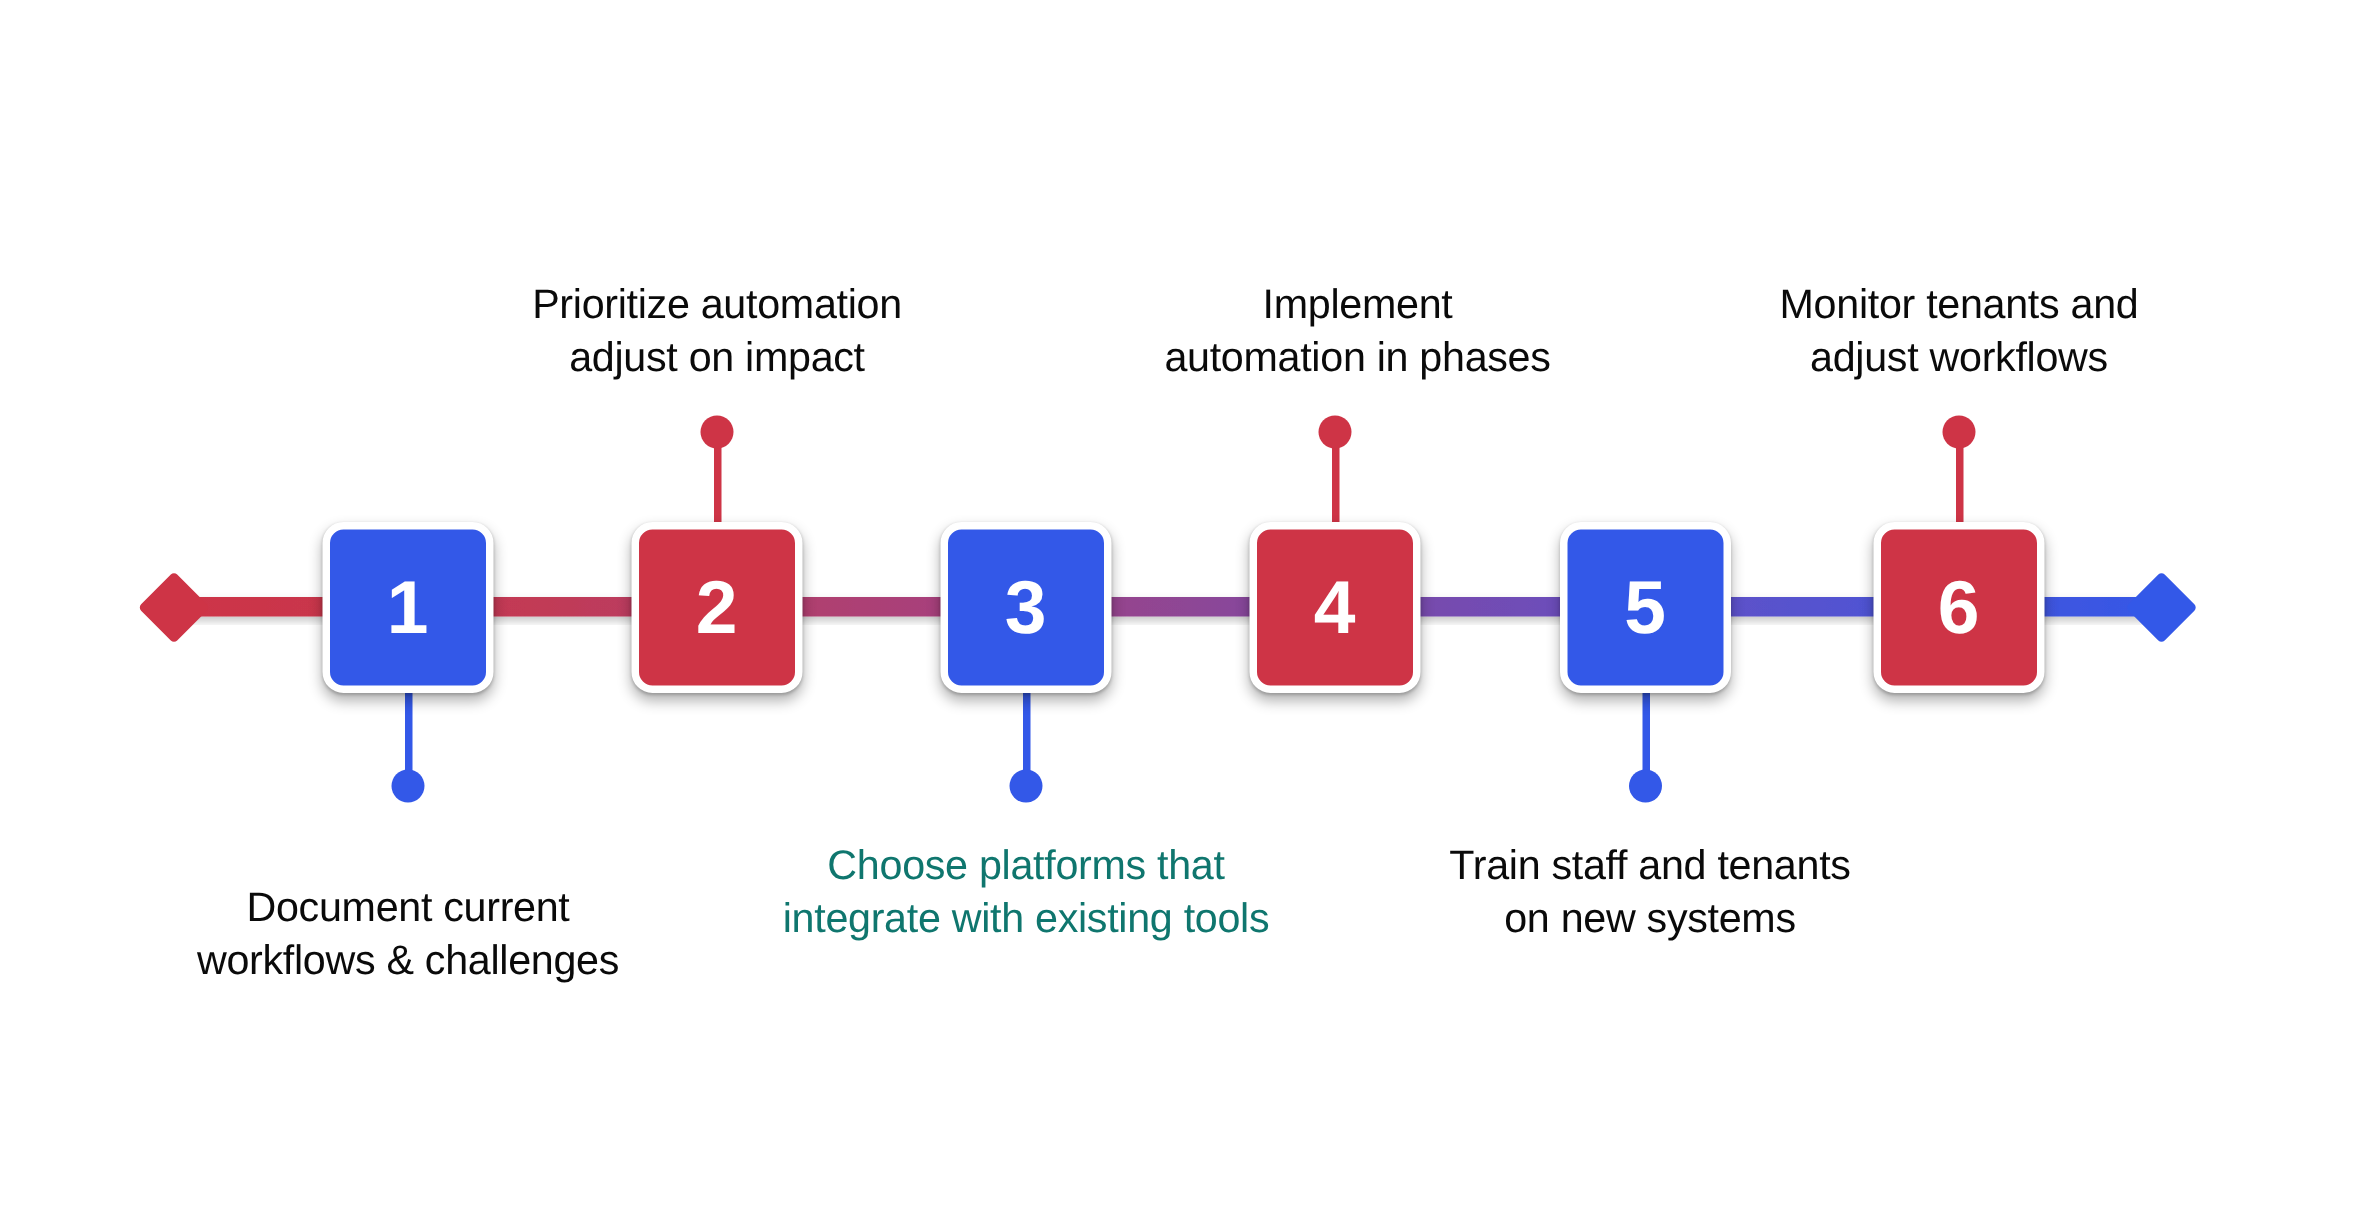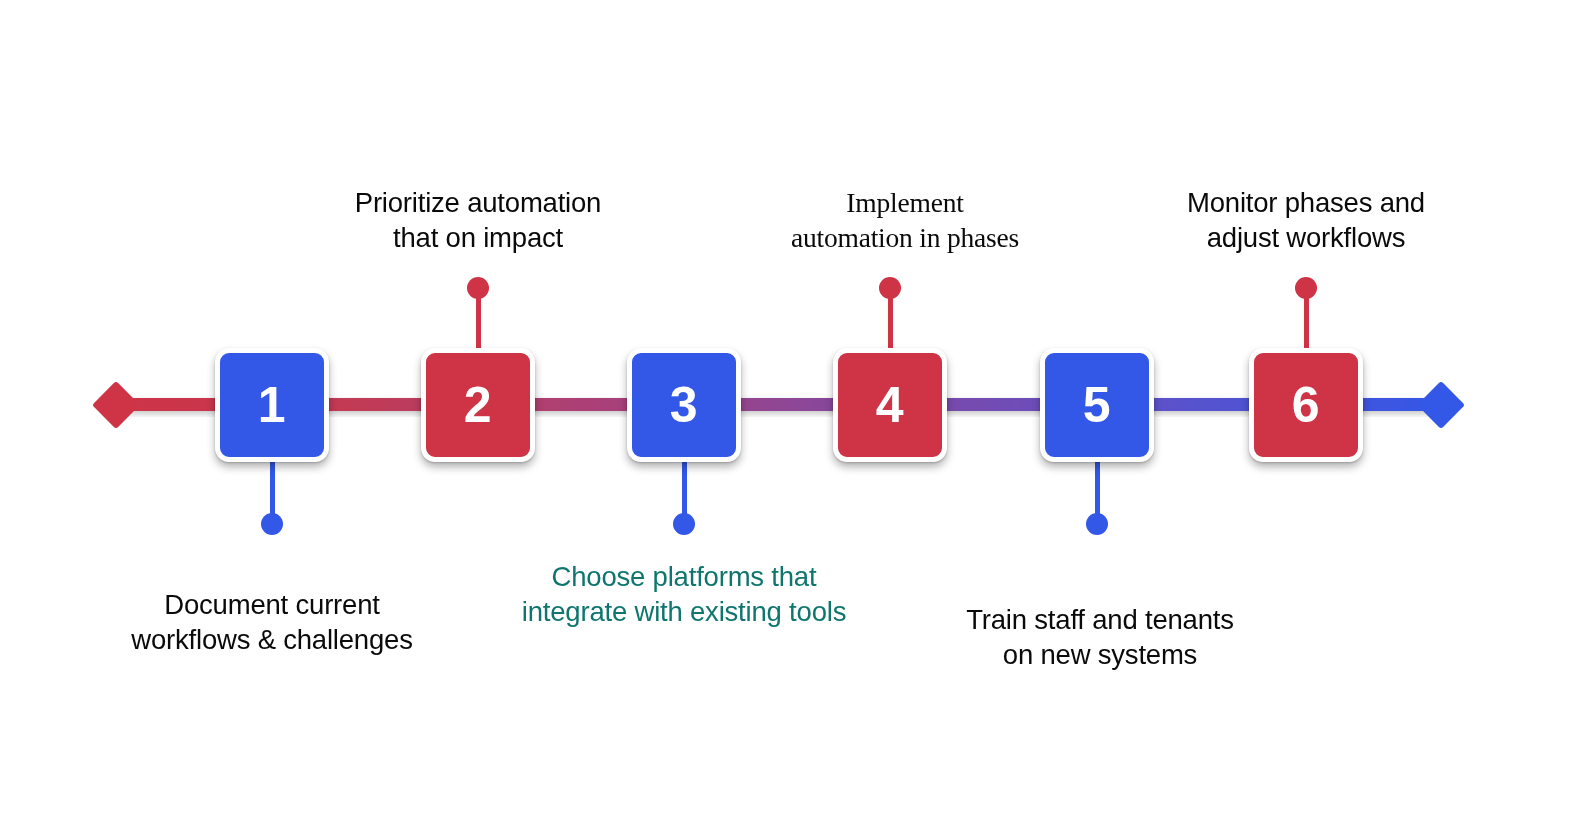--- a/index.html
+++ b/index.html
@@ -129,44 +129,44 @@
         <span class="num">1</span>
       </div>
       <div class="label bottom" style="color: rgb(10, 10, 10); width: 470px; left: 37px; top: 588px;">Document current
 workflows &amp; challenges</div>
       <div class="stem" style="background: rgb(206, 52, 70); left: 476px; top: 288px; height: 62px;"></div>
       <div class="dot" style="background: rgb(206, 52, 70); left: 467px; top: 277px;"></div>
       <div class="step-box" style="background: rgb(206, 52, 70); left: 421px; top: 348px;">
         <span class="num">2</span>
       </div>
       <div class="label top" style="color: rgb(10, 10, 10); width: 470px; left: 243px; top: 186px;">Prioritize automation
-that on impact</div>
+adjust on impact</div>
       <div class="stem" style="background: rgb(51, 88, 232); left: 682px; top: 460px; height: 64px;"></div>
       <div class="dot" style="background: rgb(51, 88, 232); left: 673px; top: 513px;"></div>
       <div class="step-box" style="background: rgb(51, 88, 232); left: 627px; top: 348px;">
         <span class="num">3</span>
       </div>
       <div class="label bottom" style="color: #0f766e; width: 470px; left: 449px; top: 560px;">Choose platforms that
 integrate with existing tools</div>
       <div class="stem" style="background: rgb(206, 52, 70); left: 888px; top: 288px; height: 62px;"></div>
       <div class="dot" style="background: rgb(206, 52, 70); left: 879px; top: 277px;"></div>
       <div class="step-box" style="background: rgb(206, 52, 70); left: 833px; top: 348px;">
         <span class="num">4</span>
       </div>
-      <div class="label top" style="color: rgb(10, 10, 10); width: 470px; left: 670px; top: 186px; font-family: Liberation Serif, serif;">Implement
+      <div class="label top" style="color: rgb(10, 10, 10); width: 470px; left: 670px; top: 186px;">Implement
 automation in phases</div>
       <div class="stem" style="background: rgb(51, 88, 232); left: 1095px; top: 460px; height: 64px;"></div>
       <div class="dot" style="background: rgb(51, 88, 232); left: 1086px; top: 513px;"></div>
       <div class="step-box" style="background: rgb(51, 88, 232); left: 1040px; top: 348px;">
         <span class="num">5</span>
       </div>
-      <div class="label bottom" style="color: rgb(10, 10, 10); width: 470px; left: 865px; top: 560px; margin-top: 43px;">Train staff and tenants
+      <div class="label bottom" style="color: rgb(10, 10, 10); width: 470px; left: 865px; top: 560px;">Train staff and tenants
 on new systems</div>
       <div class="stem" style="background: rgb(206, 52, 70); left: 1304px; top: 288px; height: 62px;"></div>
       <div class="dot" style="background: rgb(206, 52, 70); left: 1295px; top: 277px;"></div>
       <div class="step-box" style="background: rgb(206, 52, 70); left: 1249px; top: 348px;">
         <span class="num">6</span>
       </div>
-      <div class="label top" style="color: rgb(10, 10, 10); width: 470px; left: 1071px; top: 186px;">Monitor phases and
+      <div class="label top" style="color: rgb(10, 10, 10); width: 470px; left: 1071px; top: 186px;">Monitor tenants and
 adjust workflows</div>
     </div>
 
 </div>
 
 </body></html>

